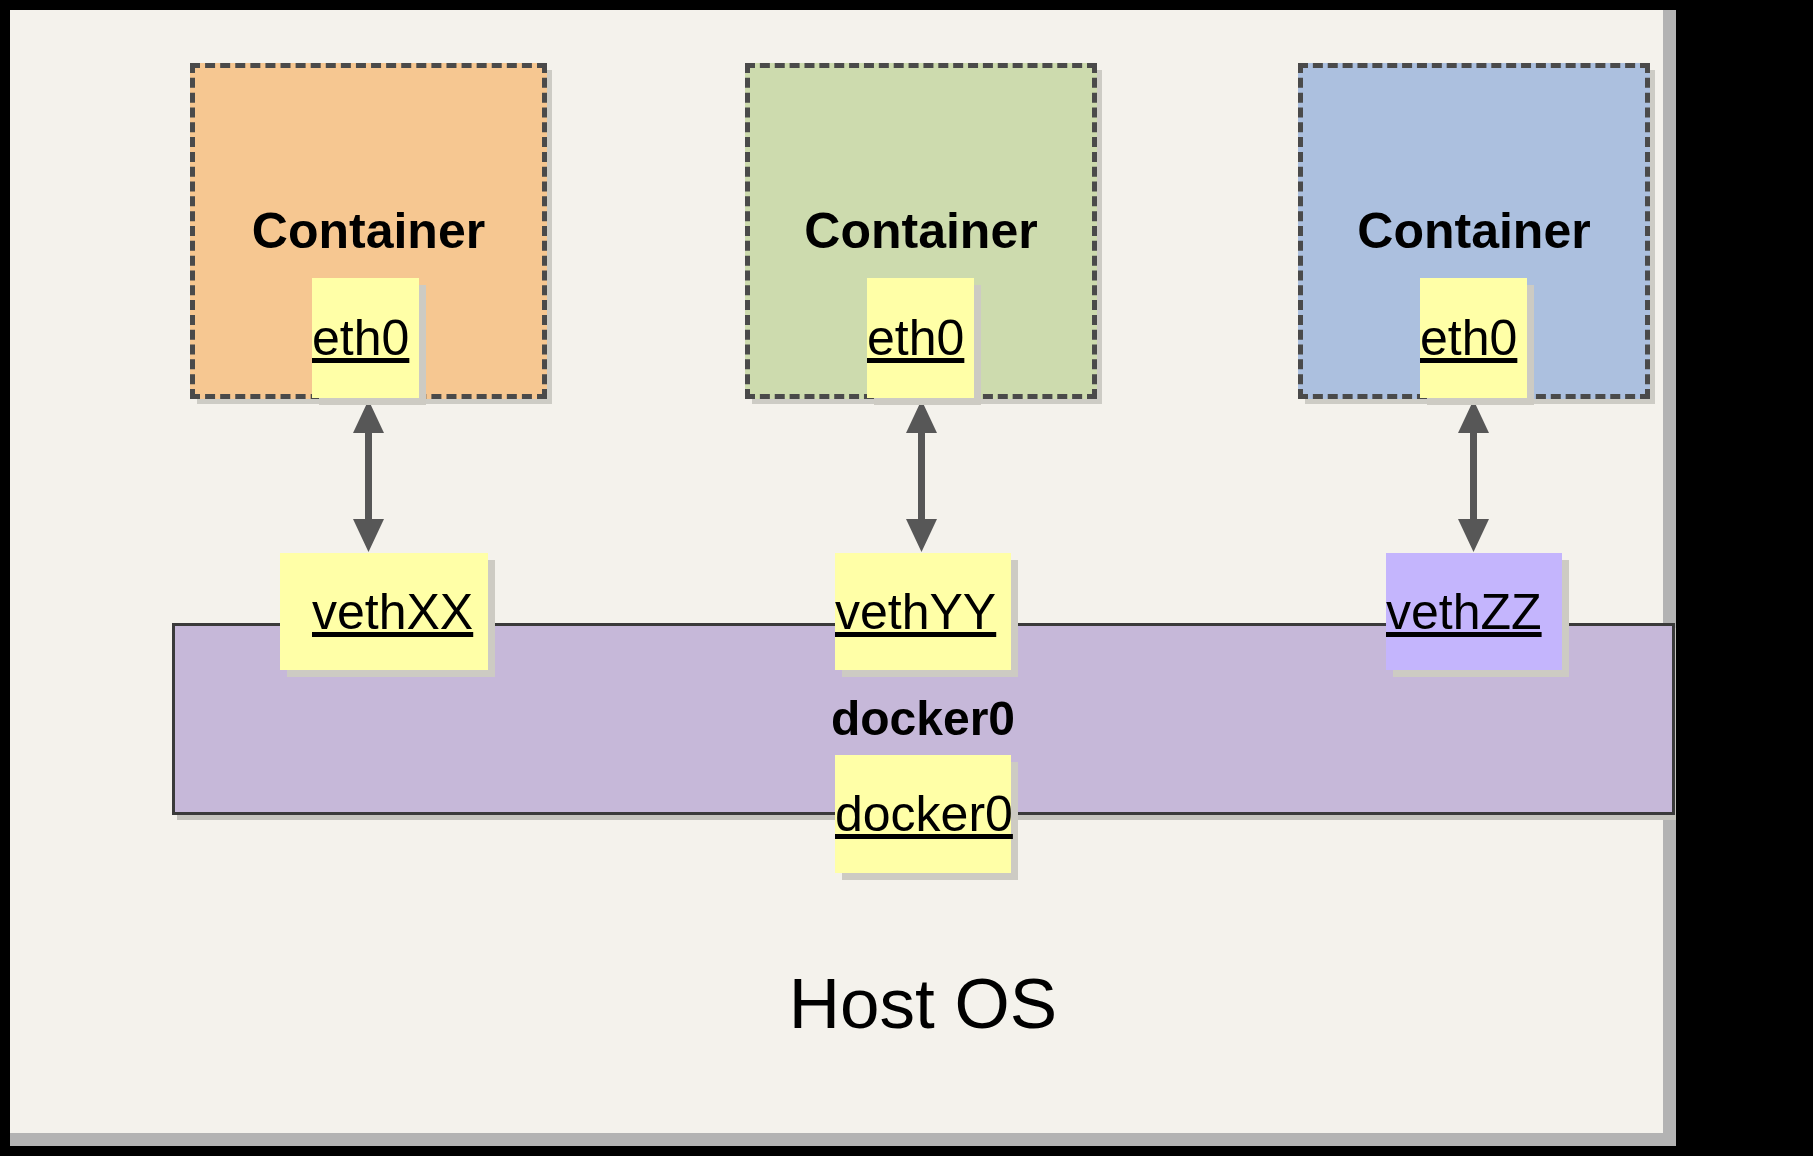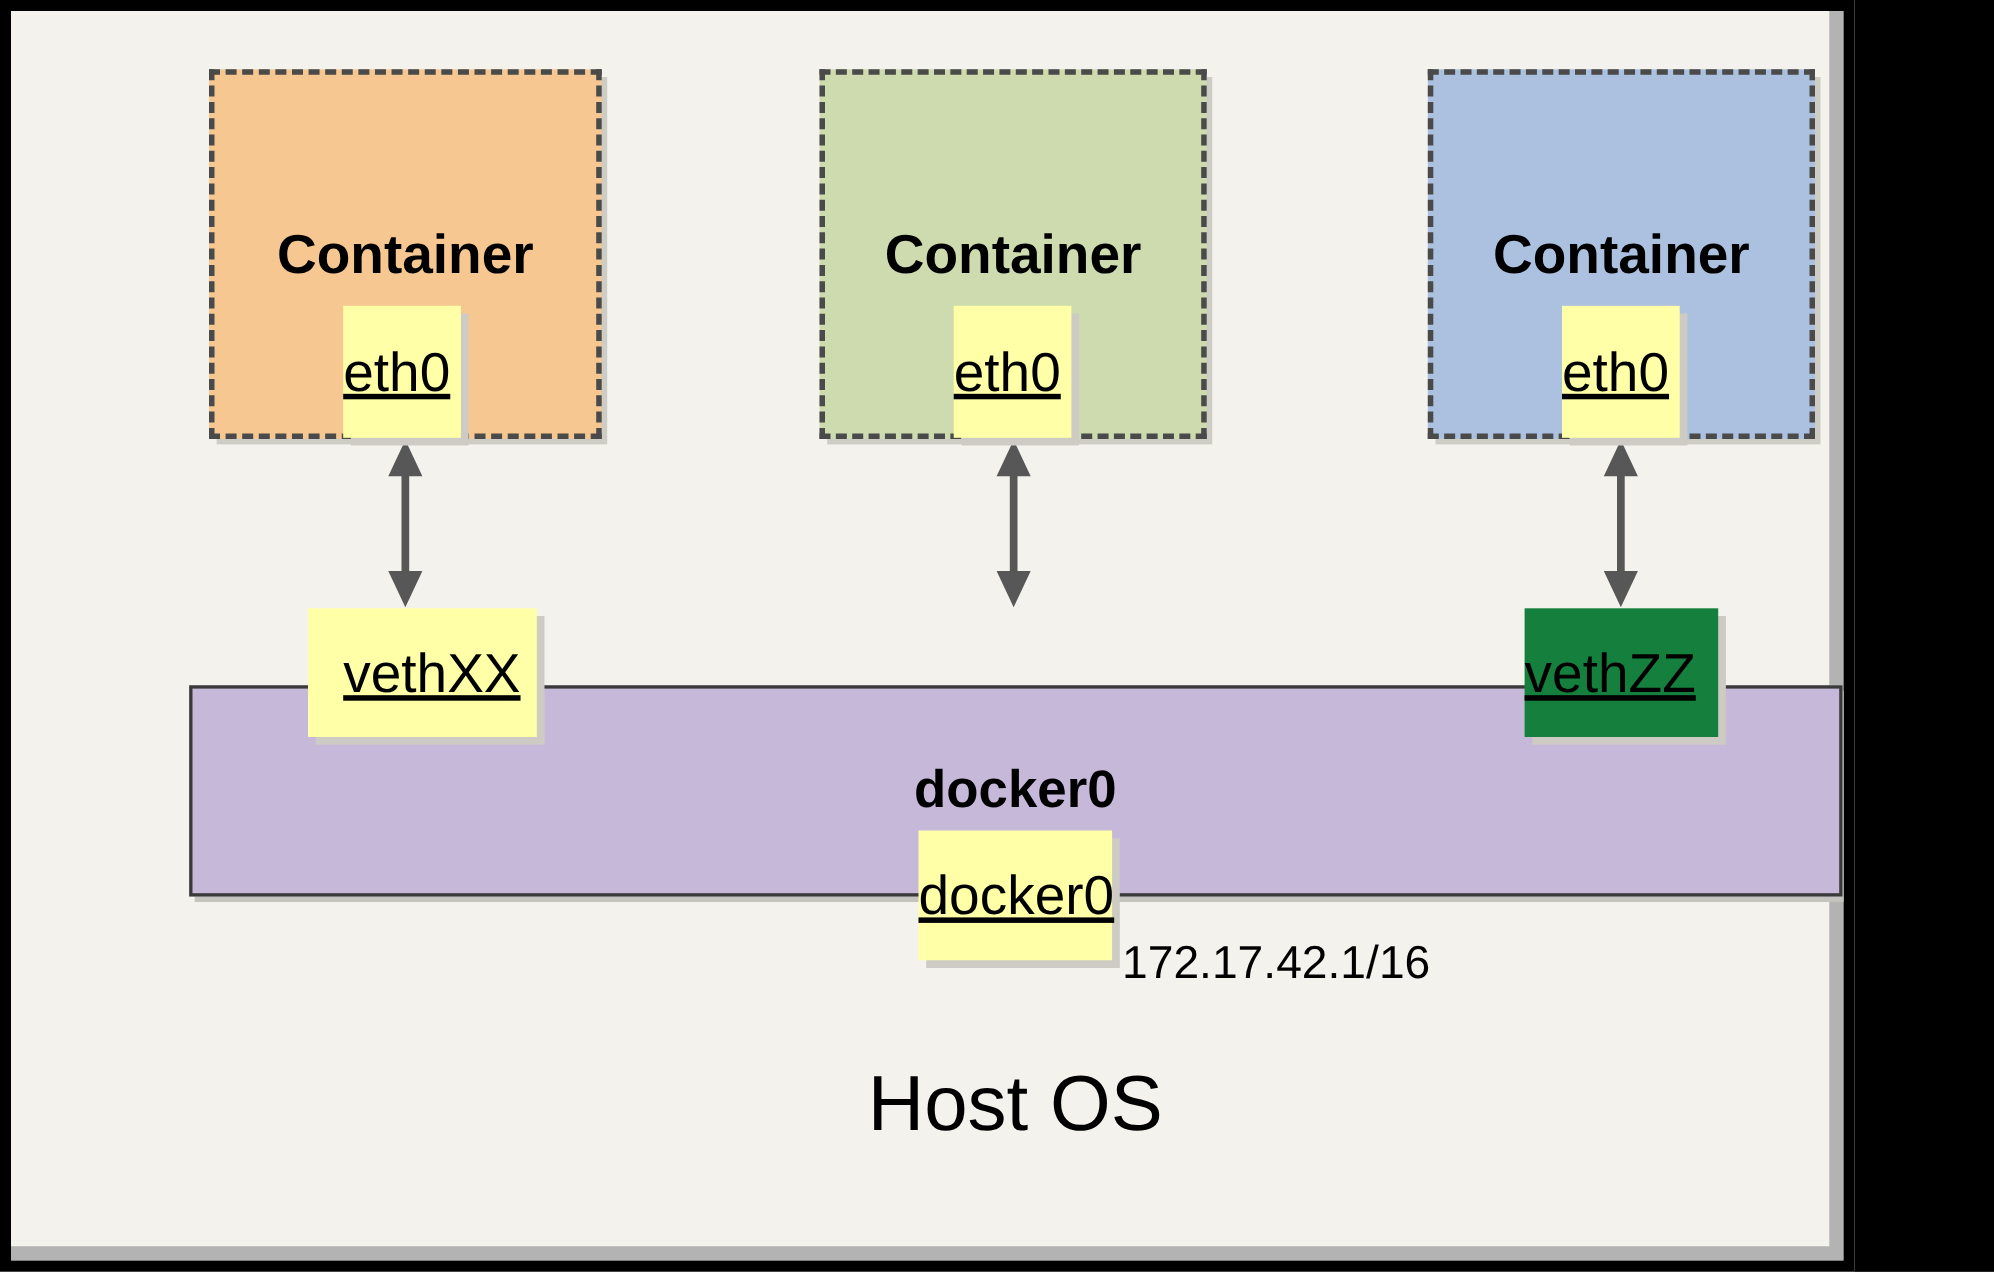--- a/index.html
+++ b/index.html
@@ -112,24 +112,26 @@
     <polygon points="18.5,1 34,34 3,34" fill="#575757"></polygon>
     <polygon points="18.5,153 34,120 3,120" fill="#575757"></polygon>
   </svg>
 
   <div class="bridge-bar" style="background: rgb(198, 184, 217);"></div>
   <div class="bridge-label">docker0</div>
 
   <div class="note veth-note" style="left: 270px; background: rgb(255, 255, 167); padding-left: 32px;">
     <span>vethXX</span>
   </div>
-  <div class="note veth-note" style="left: 1376px; background: #15803d;">
+  <div class="note veth-note" style="left: 825px; background: rgb(255, 255, 167);">
+    <span>vethYY</span>
+  </div>
+  <div class="note veth-note" style="left: 1376px; background: #c4b5fd;">
     <span>vethZZ</span>
   </div>
 
   <div class="note bridge-if-note" style="background: rgb(255, 255, 167);">
     <span>docker0</span>
   </div>
-  <div class="ip-label">172.17.42.1/16</div>
 
   <div class="host-label">Host OS</div>
 
 </div>
 
 </body></html>

